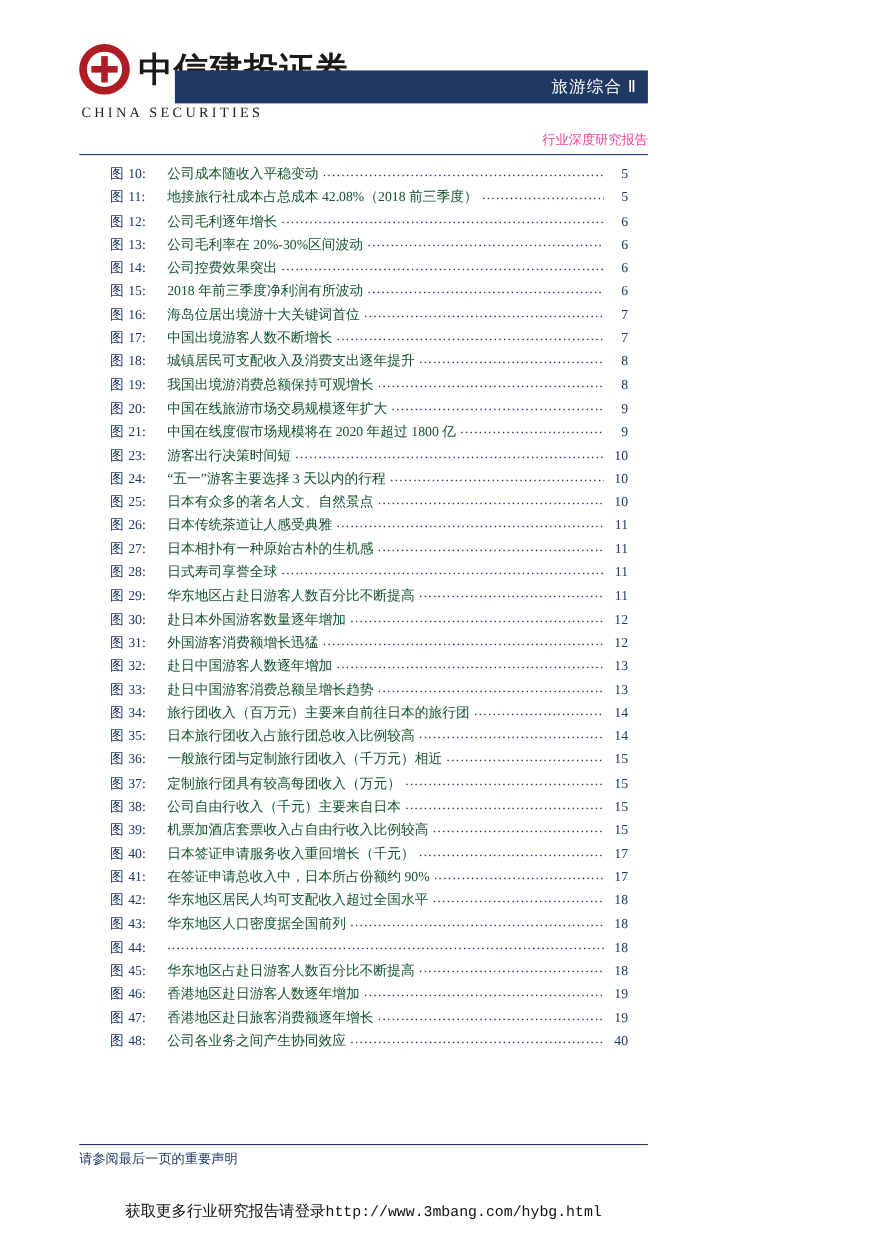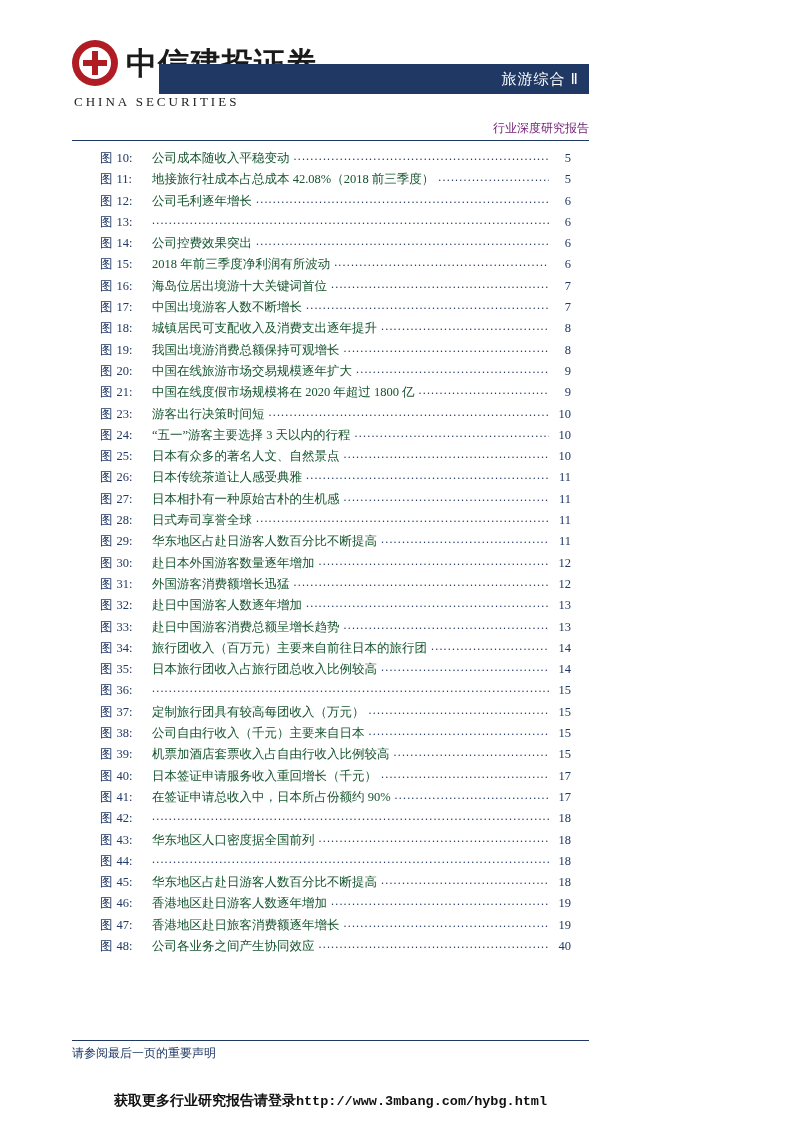--- a/index.html
+++ b/index.html
@@ -112,21 +112,21 @@
 
   
   .subtitle-wrap {
     position: absolute;
     top: 118px;
     right: 72px;
     text-align: right;
   }
   .subtitle {
     font-size: 12px;
-    color: #701a75;
+    color: #ec4899;
     font-family: "Liberation Sans", sans-serif;
   }
   .subtitle-rule {
     position: absolute;
     top: 140px;
     left: 72px;
     right: 72px;
     border-top: 1px solid #1f3864;
   }
 
@@ -192,21 +192,20 @@
   }
   .footer-promo {
     position: absolute;
     left: 0;
     right: 0;
     top: 1092px;
     text-align: center;
     font-size: 14px;
     color: #111;
     font-family: "Liberation Serif", serif;
-    font-weight: bold;
   }
   .footer-promo .url {
     font-family: "Liberation Mono", monospace;
     font-size: 13.5px;
   }
 </style>
 </head>
 <body>
 
 <div class="page">
@@ -248,20 +247,21 @@
         <span class="toc-page">5</span>
       </div>
       <div class="toc-row">
         <span class="toc-label"><span class="tag">图</span><span>12:</span></span>
         <span class="toc-text">公司毛利逐年增长</span>
         <span class="toc-dots">.......................................................................................................................</span>
         <span class="toc-page">6</span>
       </div>
       <div class="toc-row">
         <span class="toc-label"><span class="tag">图</span><span>13:</span></span>
+        <span class="toc-text">公司毛利率在 20%-30%区间波动</span>
         <span class="toc-dots">.......................................................................................................................</span>
         <span class="toc-page">6</span>
       </div>
       <div class="toc-row">
         <span class="toc-label"><span class="tag">图</span><span>14:</span></span>
         <span class="toc-text">公司控费效果突出</span>
         <span class="toc-dots">.......................................................................................................................</span>
         <span class="toc-page">6</span>
       </div>
       <div class="toc-row">
@@ -379,20 +379,21 @@
         <span class="toc-page">14</span>
       </div>
       <div class="toc-row">
         <span class="toc-label"><span class="tag">图</span><span>35:</span></span>
         <span class="toc-text">日本旅行团收入占旅行团总收入比例较高</span>
         <span class="toc-dots">.......................................................................................................................</span>
         <span class="toc-page">14</span>
       </div>
       <div class="toc-row">
         <span class="toc-label"><span class="tag">图</span><span>36:</span></span>
+        <span class="toc-text">一般旅行团与定制旅行团收入（千万元）相近</span>
         <span class="toc-dots">.......................................................................................................................</span>
         <span class="toc-page">15</span>
       </div>
       <div class="toc-row">
         <span class="toc-label"><span class="tag">图</span><span>37:</span></span>
         <span class="toc-text">定制旅行团具有较高每团收入（万元）</span>
         <span class="toc-dots">.......................................................................................................................</span>
         <span class="toc-page">15</span>
       </div>
       <div class="toc-row">
@@ -414,20 +415,21 @@
         <span class="toc-page">17</span>
       </div>
       <div class="toc-row">
         <span class="toc-label"><span class="tag">图</span><span>41:</span></span>
         <span class="toc-text">在签证申请总收入中，日本所占份额约 90%</span>
         <span class="toc-dots">.......................................................................................................................</span>
         <span class="toc-page">17</span>
       </div>
       <div class="toc-row">
         <span class="toc-label"><span class="tag">图</span><span>42:</span></span>
+        <span class="toc-text">华东地区居民人均可支配收入超过全国水平</span>
         <span class="toc-dots">.......................................................................................................................</span>
         <span class="toc-page">18</span>
       </div>
       <div class="toc-row">
         <span class="toc-label"><span class="tag">图</span><span>43:</span></span>
         <span class="toc-text">华东地区人口密度据全国前列</span>
         <span class="toc-dots">.......................................................................................................................</span>
         <span class="toc-page">18</span>
       </div>
       <div class="toc-row">

